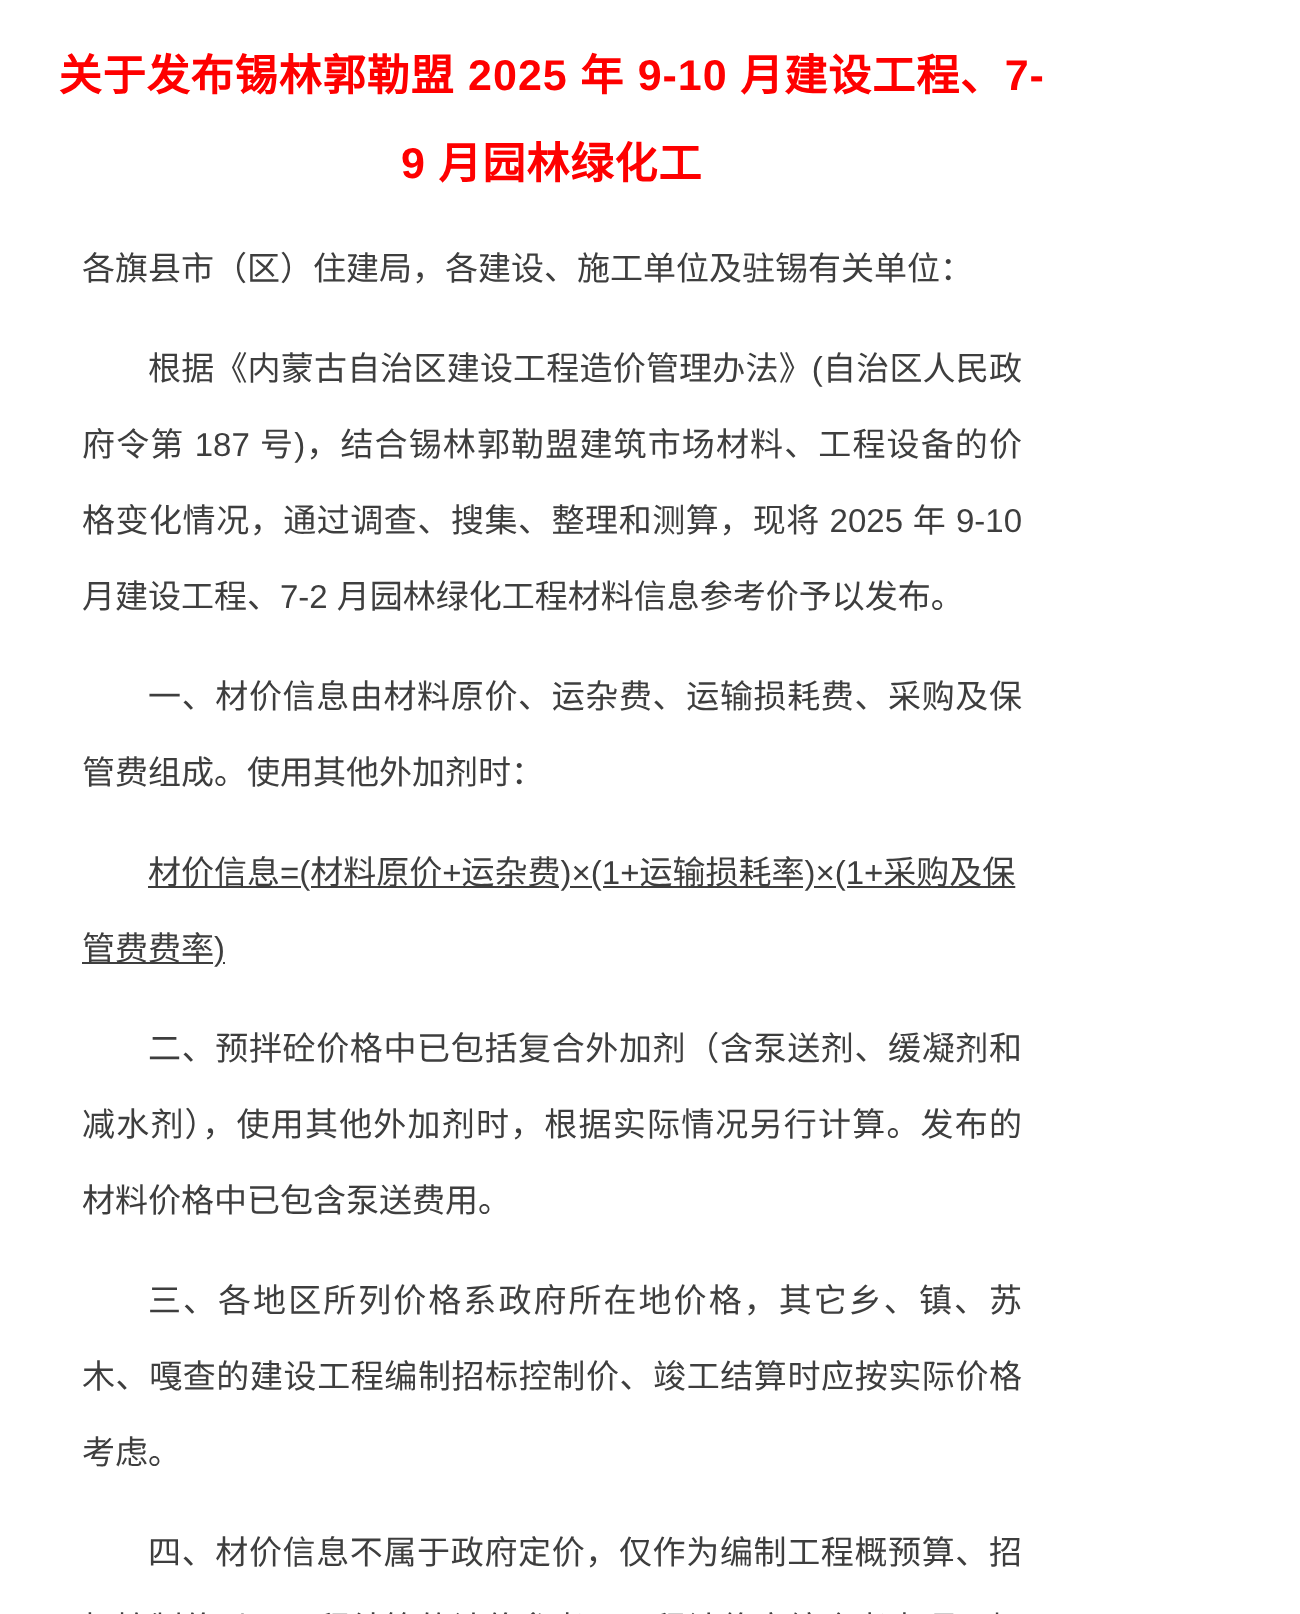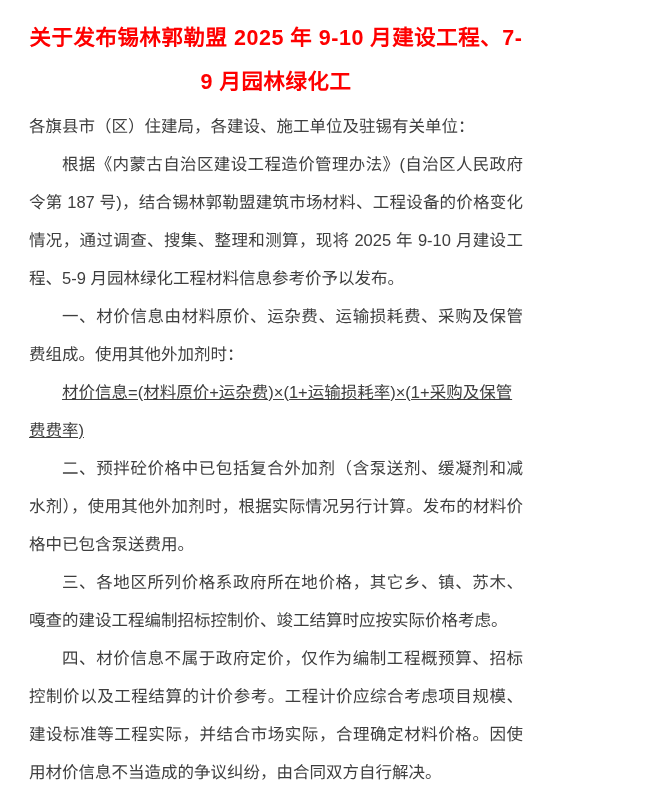--- a/index.html
+++ b/index.html
@@ -24,21 +24,21 @@
     text-align: center;
     letter-spacing: 0.5px;
   }
   .notice-body {
     margin-top: 3px;
     font-size: 16.5px;
     line-height: 38px;
     color: #3e3e3e;
   }
   .notice-body p {
-    margin: 0;
+    margin: 12px;
     text-indent: 2em;
     text-align: justify;
   }
   .notice-body p.flush {
     text-indent: 0;
   }
   .notice-body p.formula {
     text-align: left;
     text-decoration: underline;
   }
@@ -47,21 +47,21 @@
 <body>
 
 <div class="page">
 
   <div class="notice-title">
     <div>关于发布锡林郭勒盟 2025 年 9-10 月建设工程、7-9 月园林绿化工</div>
   </div>
 
   <div class="notice-body">
     <p class="flush">各旗县市（区）住建局，各建设、施工单位及驻锡有关单位：</p>
-    <p>根据《内蒙古自治区建设工程造价管理办法》(自治区人民政府令第 187 号)，结合锡林郭勒盟建筑市场材料、工程设备的价格变化情况，通过调查、搜集、整理和测算，现将 2025 年 9-10 月建设工程、5-9 月园林绿化工程材料信息参考价予以发布。</p>
+    <p>根据《内蒙古自治区建设工程造价管理办法》(自治区人民政府令第 187 号)，结合锡林郭勒盟建筑市场材料、工程设备的价格变化情况，通过调查、搜集、整理和测算，现将 2025 年 9-10 月建设工程、7-2 月园林绿化工程材料信息参考价予以发布。</p>
     <p>一、材价信息由材料原价、运杂费、运输损耗费、采购及保管费组成。使用其他外加剂时：</p>
     <p class="formula">材价信息=(材料原价+运杂费)×(1+运输损耗率)×(1+采购及保管费费率)</p>
     <p>二、预拌砼价格中已包括复合外加剂（含泵送剂、缓凝剂和减水剂），使用其他外加剂时，根据实际情况另行计算。发布的材料价格中已包含泵送费用。</p>
     <p>三、各地区所列价格系政府所在地价格，其它乡、镇、苏木、嘎查的建设工程编制招标控制价、竣工结算时应按实际价格考虑。</p>
     <p>四、材价信息不属于政府定价，仅作为编制工程概预算、招标控制价以及工程结算的计价参考。工程计价应综合考虑项目规模、建设标准等工程实际，并结合市场实际，合理确定材料价格。因使用材价信息不当造成的争议纠纷，由合同双方自行解决。</p>
   </div>
 
 </div>
 
 </body></html>

